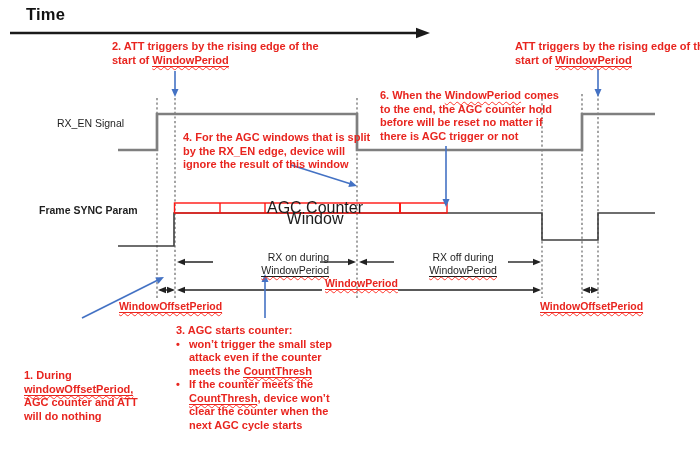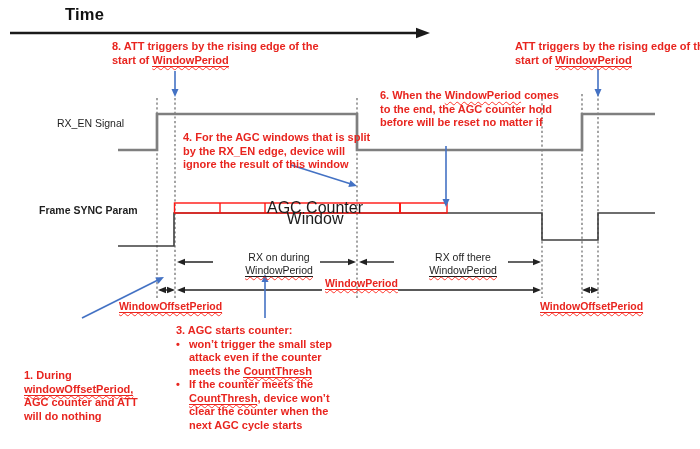--- a/index.html
+++ b/index.html
@@ -4,21 +4,21 @@
 <style>
   html,body{margin:0;padding:0;background:#fff;}
   #stage{
     position:relative;width:700px;height:449px;background:#ffffff;overflow:hidden;
     font-family:"Liberation Sans", sans-serif;
   }
   .abs{position:absolute;}
   .lbl{color:#1f1f1f;font-size:10.5px;line-height:13px;white-space:nowrap;padding-left:12px;}
   .red{color:#e8251f;font-weight:700;font-size:11px;line-height:13.5px;}
   .center{text-align:center;}
-  .title{font-size:16.5px;font-weight:700;color:#111;letter-spacing:.2px;margin-left:39px;}
+  .title{font-size:16.5px;font-weight:700;color:#111;letter-spacing:.2px;}
   
   .w{text-decoration:underline wavy #ff362b;text-decoration-thickness:1px;text-underline-offset:2px;}
   
   .u{border-bottom:1px solid currentColor;}
   .note{white-space:nowrap;}
   .note3{white-space:normal;}
   .brow{display:flex;align-items:flex-start;}
   .bullet{width:13px;flex:0 0 13px;}
   .btext{width:155px;}
   svg{position:absolute;left:0;top:0;}
@@ -115,47 +115,48 @@
   </svg>
 
   <div class="abs title" style="left:26px;top:5px;">Time</div>
 
   <div class="abs lbl" style="left:45px;top:117px;">RX_EN Signal</div>
   <div class="abs lbl" style="left:27px;top:204px;font-weight:bold;">Frame SYNC Param</div>
 
   <div class="abs agcLabel center" style="left:265px;top:202px;width:100px;">AGC Counter Window</div>
 
   <div class="abs red note" style="left:112px;top:40px;">
-    <div>8. ATT triggers by the rising edge of the</div>
+    <div>2. ATT triggers by the rising edge of the</div>
     <div><span>start of </span><span class="u w">WindowPeriod</span></div>
   </div>
 
   <div class="abs red note" style="left:515px;top:40px;">
     <div>ATT triggers by the rising edge of the</div>
     <div><span>start of </span><span class="u w">WindowPeriod</span></div>
   </div>
 
   <div class="abs red note" style="left:380px;top:89px;">
     <div><span>6. When the </span><span class="w">WindowPeriod</span><span> comes</span></div>
     <div>to the end, the AGC counter hold</div>
     <div>before will be reset no matter if</div>
+    <div>there is AGC trigger or not</div>
   </div>
 
   <div class="abs red note" style="left:183px;top:131px;">
     <div>4. For the AGC windows that is split</div>
     <div>by the RX_EN edge, device will</div>
     <div>ignore the result of this window</div>
   </div>
 
-  <div class="abs lbl center" style="left:217px;top:251px;width:100px;white-space:normal;">
+  <div class="abs lbl center" style="left:217px;top:251px;width:100px;white-space:normal;text-align:right;">
     <div>RX on during</div>
     <div><span class="u w">WindowPeriod</span></div>
   </div>
   <div class="abs lbl center" style="left:401px;top:251px;width:100px;white-space:normal;">
-    <div>RX off there</div>
+    <div>RX off during</div>
     <div><span class="u w">WindowPeriod</span></div>
   </div>
 
   <div class="abs red center" style="left:119px;top:300px;width:96px;font-size:10.5px;"><span class="u w">WindowOffsetPeriod</span></div>
   <div class="abs red center" style="left:325px;top:277px;width:70px;font-size:10.5px;"><span class="u w">WindowPeriod</span></div>
   <div class="abs red center" style="left:540px;top:300px;width:96px;font-size:10.5px;"><span class="u w">WindowOffsetPeriod</span></div>
 
   <div class="abs red note" style="left:24px;top:321px;margin-top:48px;">
     <div>1. During</div>
     <div><span class="u w">windowOffsetPeriod,</span></div>

